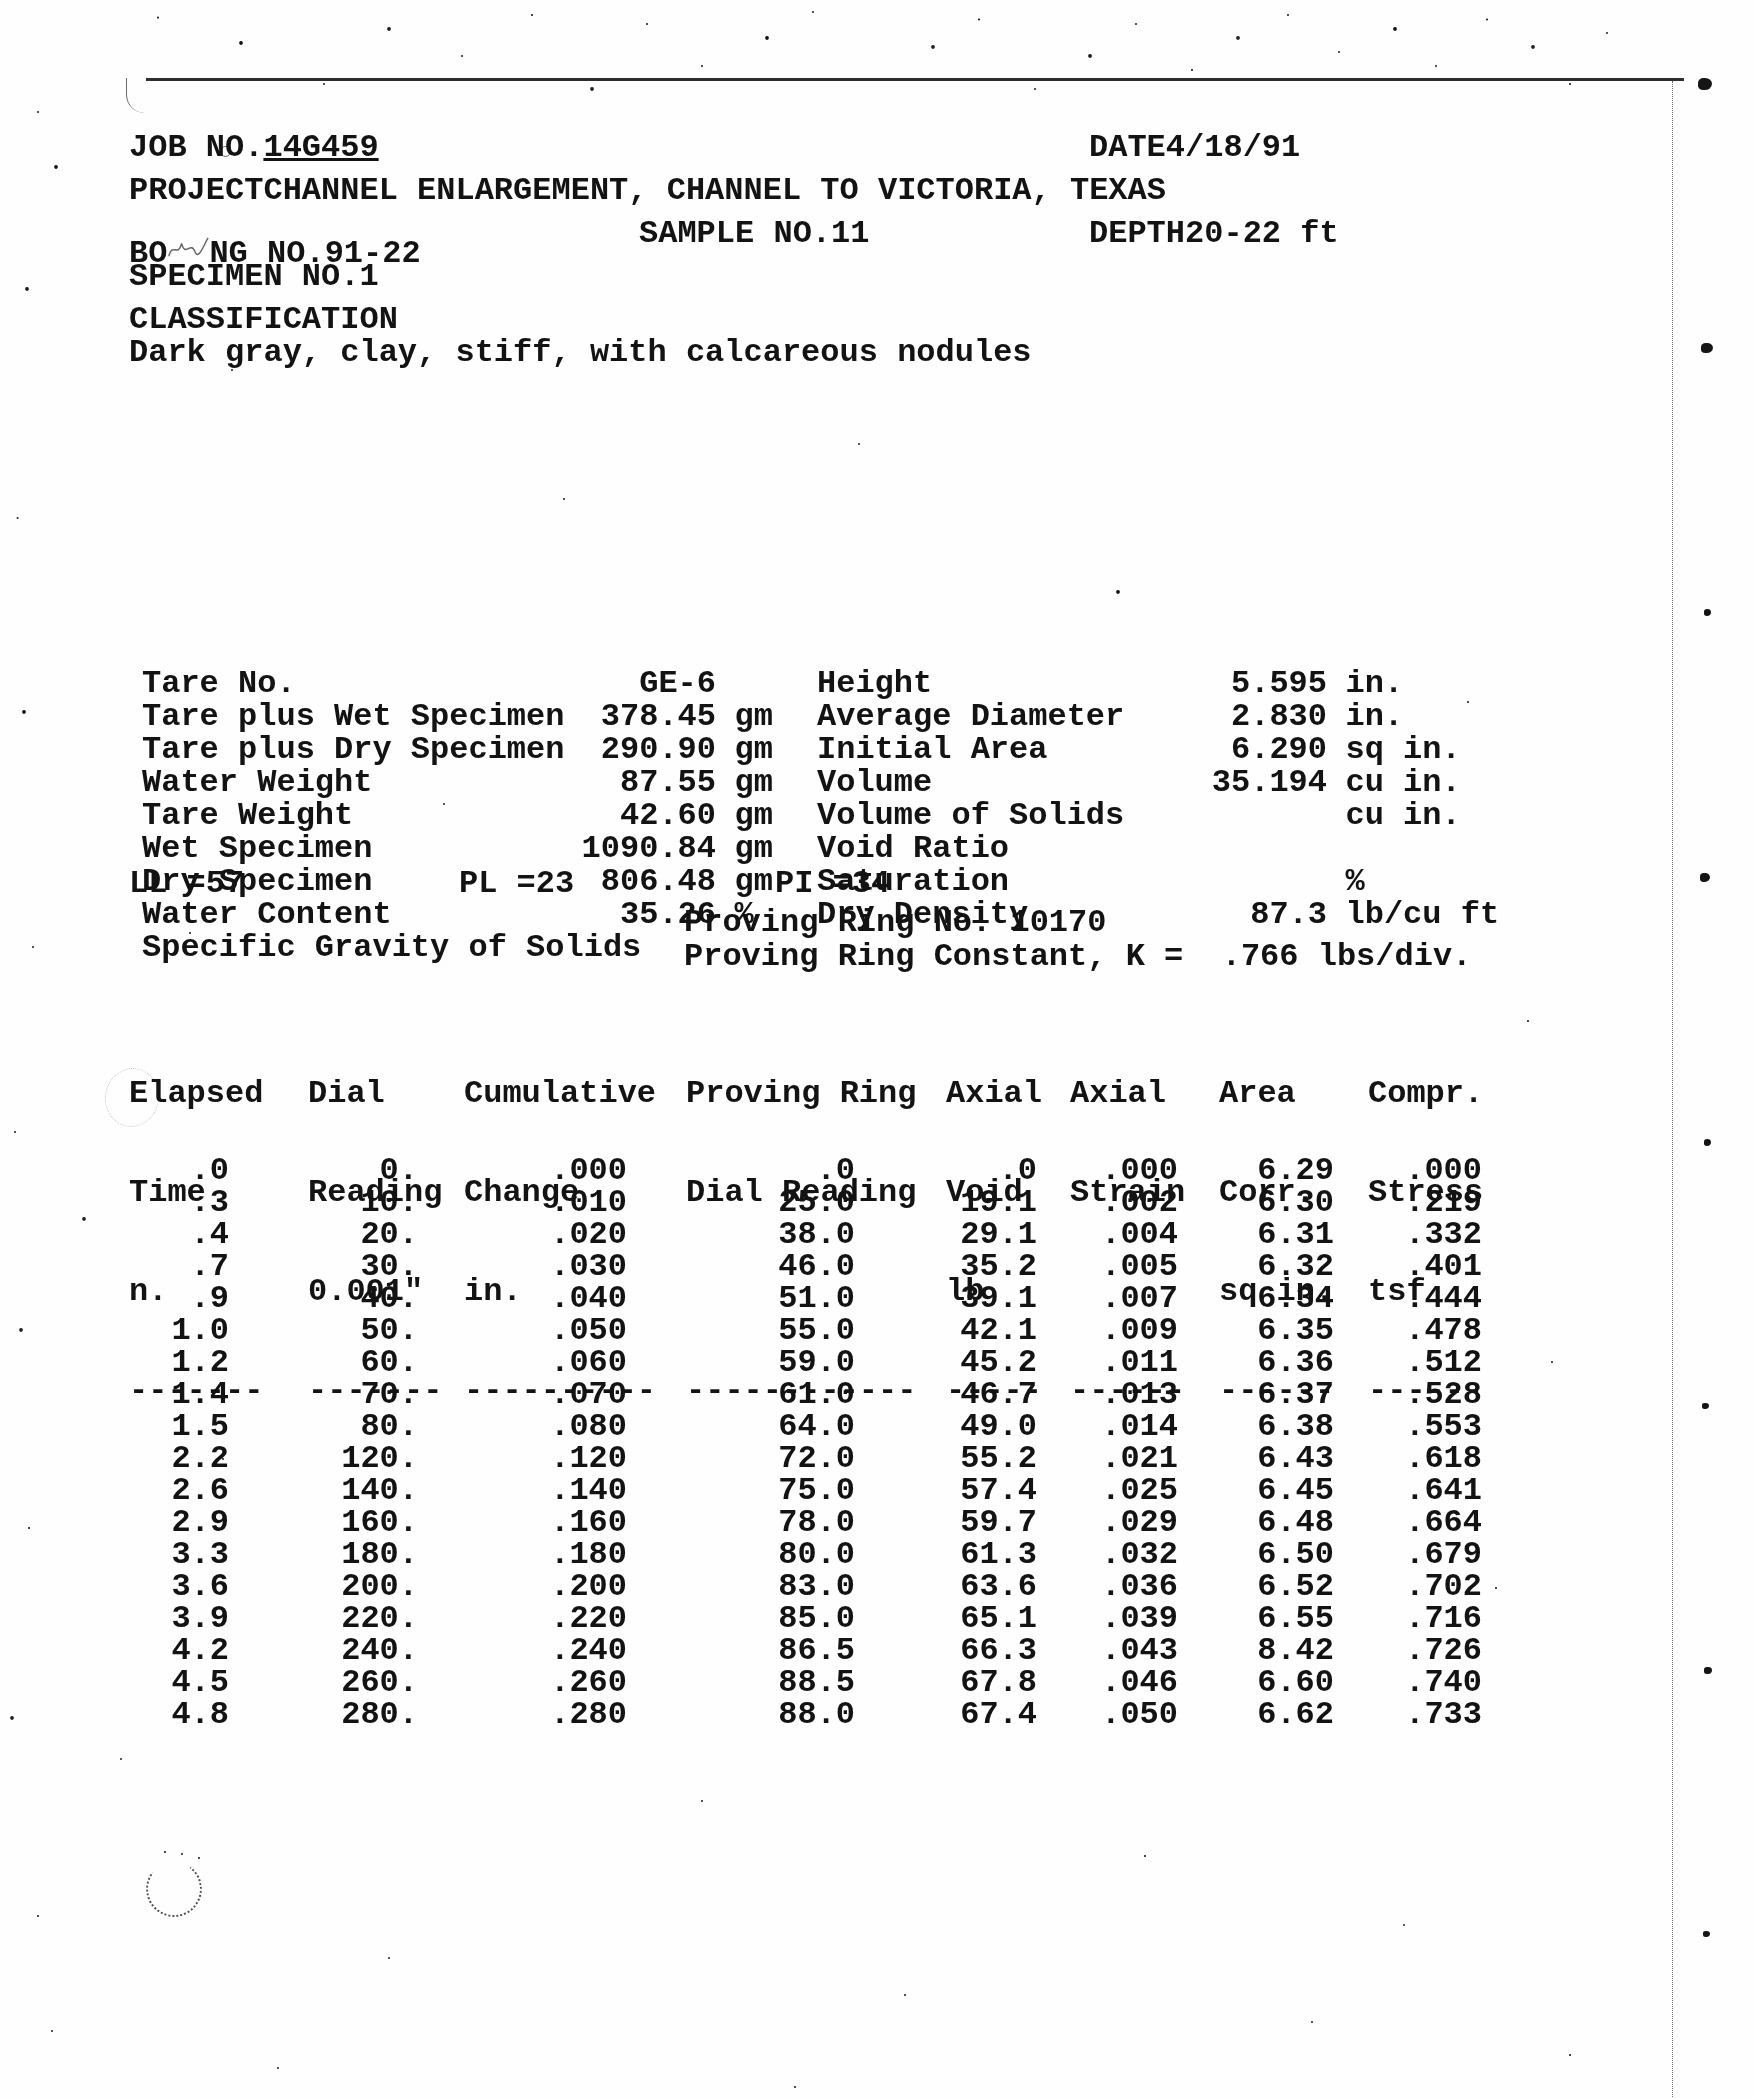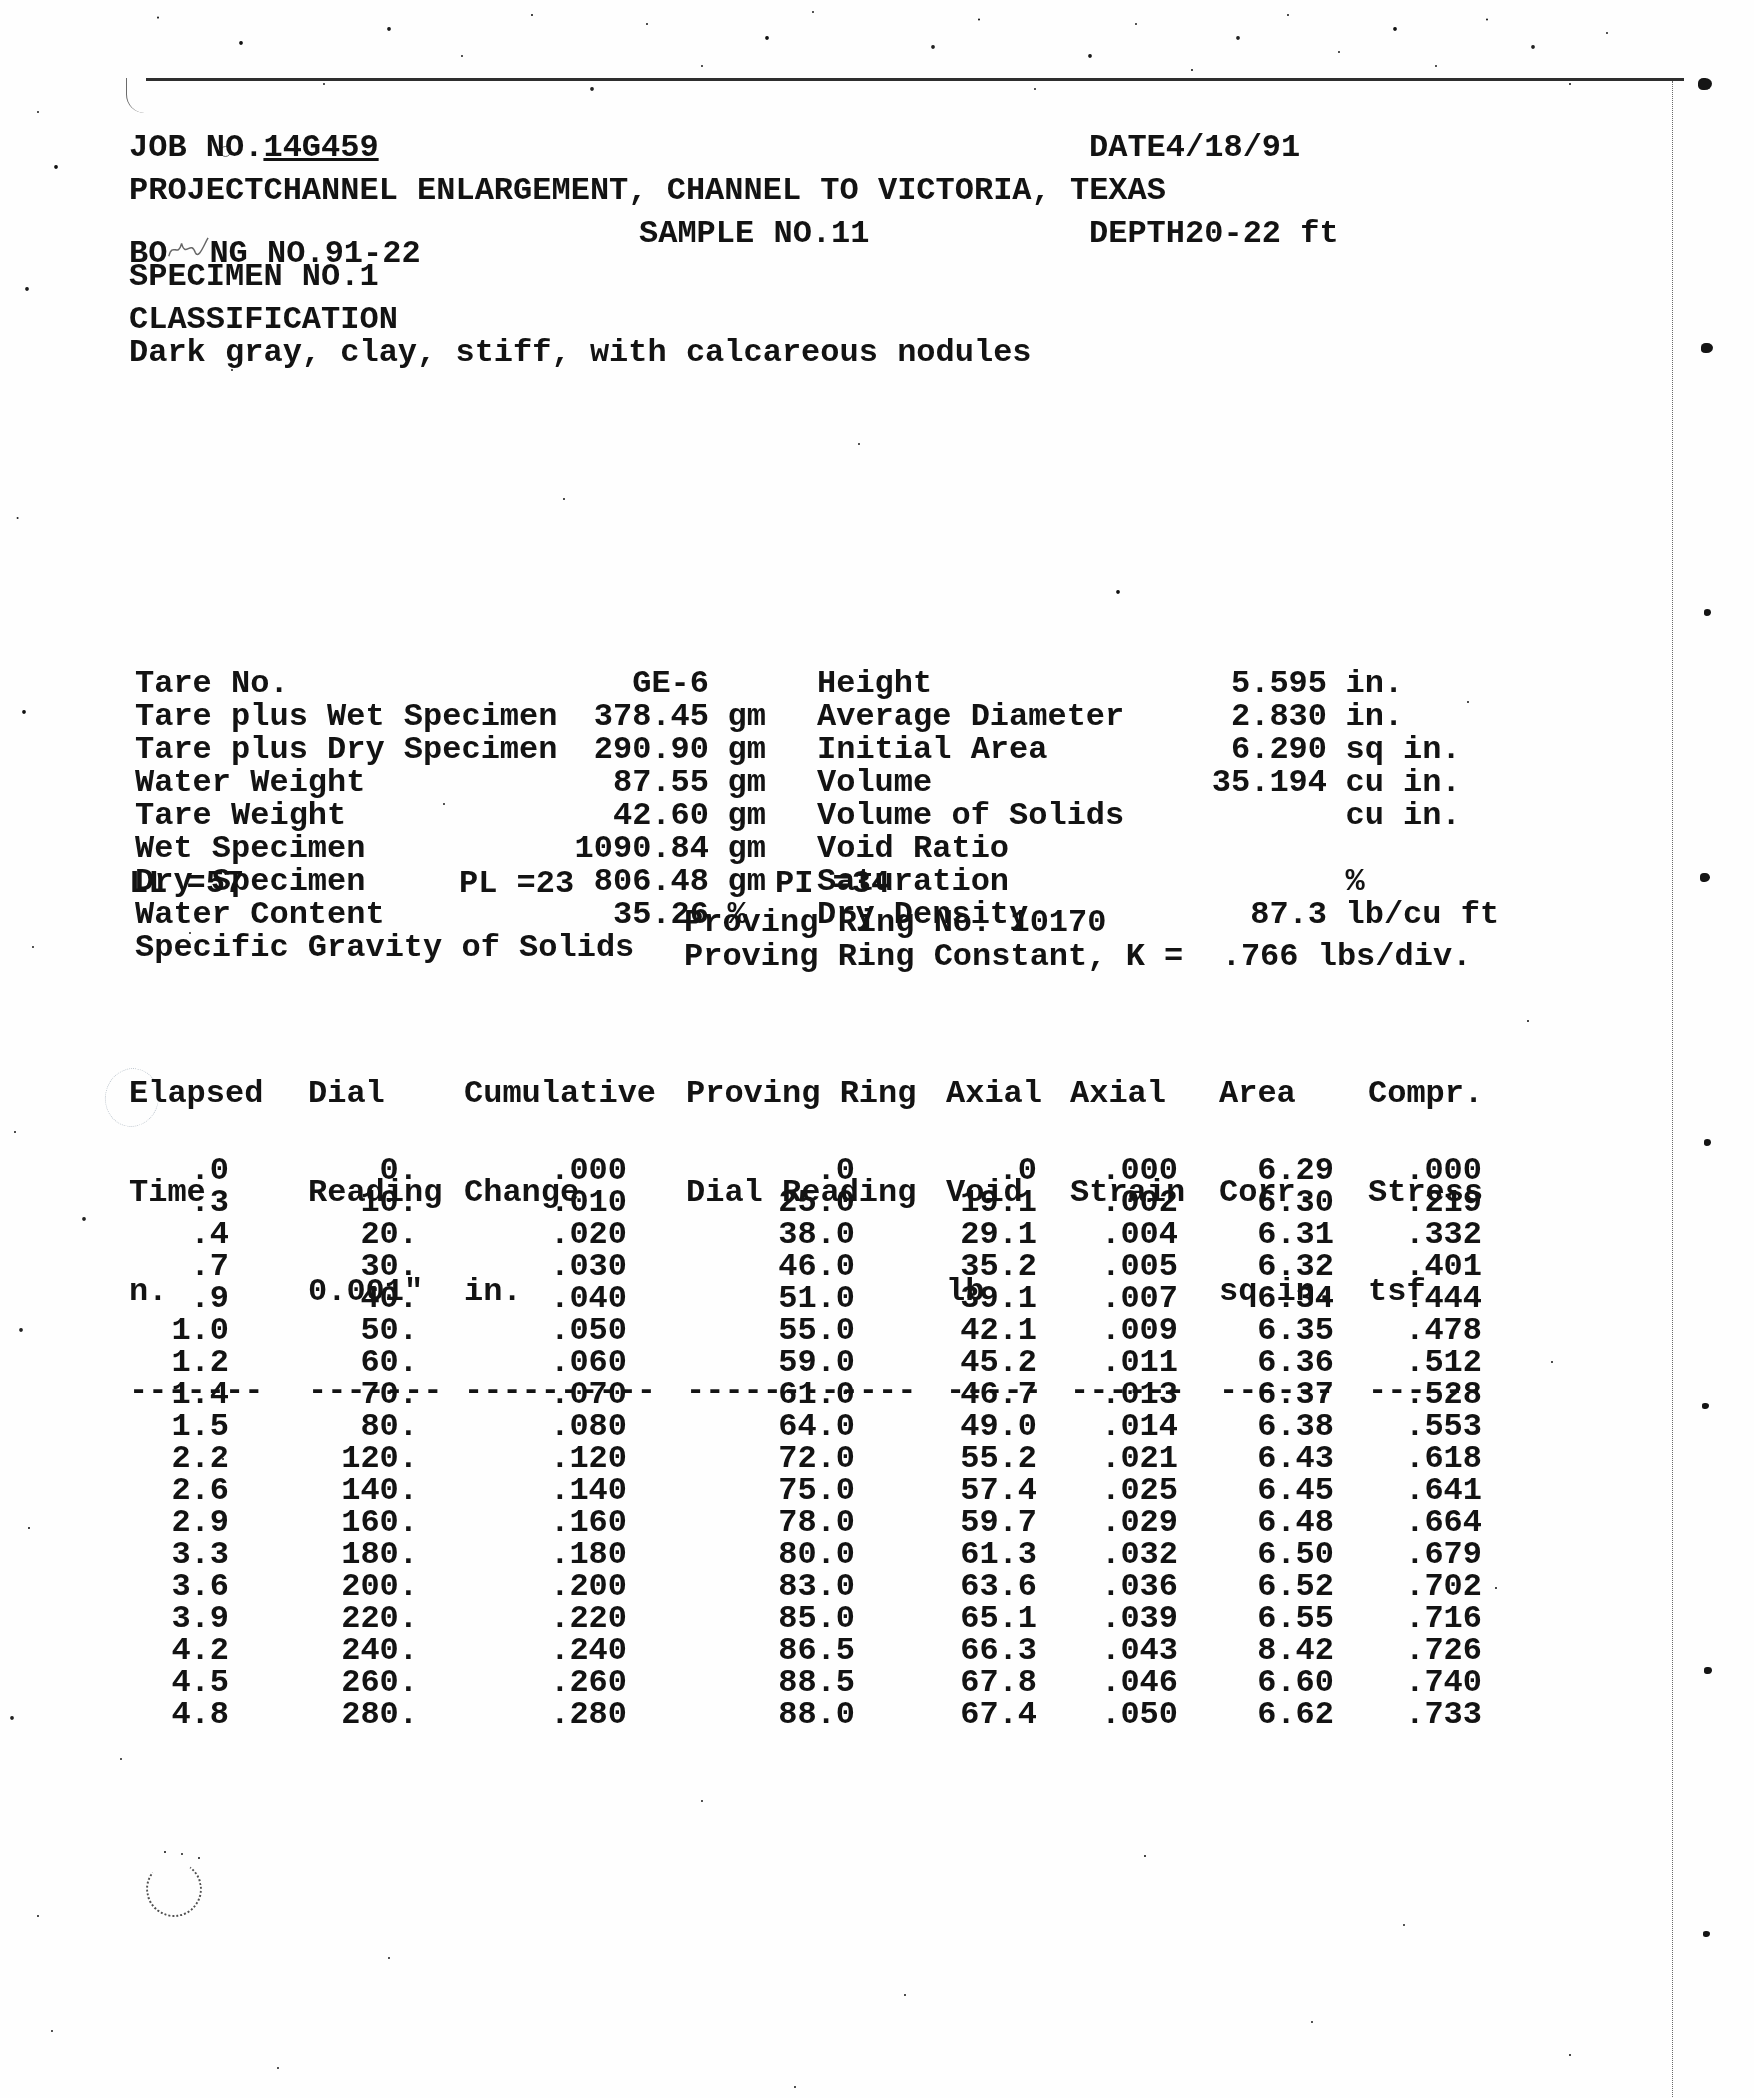--- a/index.html
+++ b/index.html
@@ -101,21 +101,21 @@
           <path d="M2 24 C6 8, 12 26, 16 10 C20 26, 26 6, 31 20 C35 28, 41 10, 45 4" stroke="#4a4a4a" stroke-width="1.6" fill="none" opacity="0.85"></path>
         </svg></span><span>NG NO.</span><span class="gap2">91-22</span></div>
   <div class="abs" style="left:639px;top:217px;"><span>SAMPLE NO.</span><span class="gap2">11</span></div>
   <div class="abs" style="left:1089px;top:217px;"><span>DEPTH</span><span class="gap2">20-22 ft</span></div>
 
   <div class="abs" style="left:129px;top:260px;"><span>SPECIMEN NO.</span><span class="gap2">1</span></div>
 
   <div class="abs" style="left:129px;top:303px;">CLASSIFICATION</div>
   <div class="abs" style="left:129px;top:336px;">Dark gray, clay, stiff, with calcareous nodules</div>
 
-  <div class="mblock mblock-left abs" style="left:135px;top:568px;">
+  <div class="mblock mblock-left abs" style="left:142px;top:568px;">
     
   <div class="mrow"><span class="lv"><span class="lbl">Tare No.</span><span class="val">GE-6</span></span><span class="unit"></span></div><div class="mrow"><span class="lv"><span class="lbl">Tare plus Wet Specimen</span><span class="val">378.45</span></span><span class="unit">gm</span></div><div class="mrow"><span class="lv"><span class="lbl">Tare plus Dry Specimen</span><span class="val">290.90</span></span><span class="unit">gm</span></div><div class="mrow"><span class="lv"><span class="lbl">Water Weight</span><span class="val">87.55</span></span><span class="unit">gm</span></div><div class="mrow"><span class="lv"><span class="lbl">Tare Weight</span><span class="val">42.60</span></span><span class="unit">gm</span></div><div class="mrow"><span class="lv"><span class="lbl">Wet Specimen</span><span class="val">1090.84</span></span><span class="unit">gm</span></div><div class="mrow"><span class="lv"><span class="lbl">Dry Specimen</span><span class="val">806.48</span></span><span class="unit">gm</span></div><div class="mrow"><span class="lv"><span class="lbl">Water Content</span><span class="val">35.26</span></span><span class="unit">%</span></div><div class="mrow"><span class="lv"><span class="lbl">Specific Gravity of Solids</span><span class="val"></span></span><span class="unit"></span></div></div>
 
   <div class="mblock mblock-right abs" style="left:817px;top:568px;">
     
   <div class="mrow"><span class="lv"><span class="lbl">Height</span><span class="val">5.595</span></span><span class="unit">in.</span></div><div class="mrow"><span class="lv"><span class="lbl">Average Diameter</span><span class="val">2.830</span></span><span class="unit">in.</span></div><div class="mrow"><span class="lv"><span class="lbl">Initial Area</span><span class="val">6.290</span></span><span class="unit">sq in.</span></div><div class="mrow"><span class="lv"><span class="lbl">Volume</span><span class="val">35.194</span></span><span class="unit">cu in.</span></div><div class="mrow"><span class="lv"><span class="lbl">Volume of Solids</span><span class="val"></span></span><span class="unit">cu in.</span></div><div class="mrow"><span class="lv"><span class="lbl">Void Ratio</span><span class="val"></span></span><span class="unit"></span></div><div class="mrow"><span class="lv"><span class="lbl">Saturation</span><span class="val"></span></span><span class="unit">%</span></div><div class="mrow"><span class="lv"><span class="lbl">Dry Density</span><span class="val">87.3</span></span><span class="unit">lb/cu ft</span></div></div>
 
   <div class="abs" style="left:129px;top:867px;"><span>LL =</span><span class="gap2">57</span></div>
   <div class="abs" style="left:459px;top:867px;"><span>PL =</span><span class="gap2">23</span></div>
   <div class="abs" style="left:775px;top:867px;"><span>PI =</span><span class="gap2">34</span></div>

